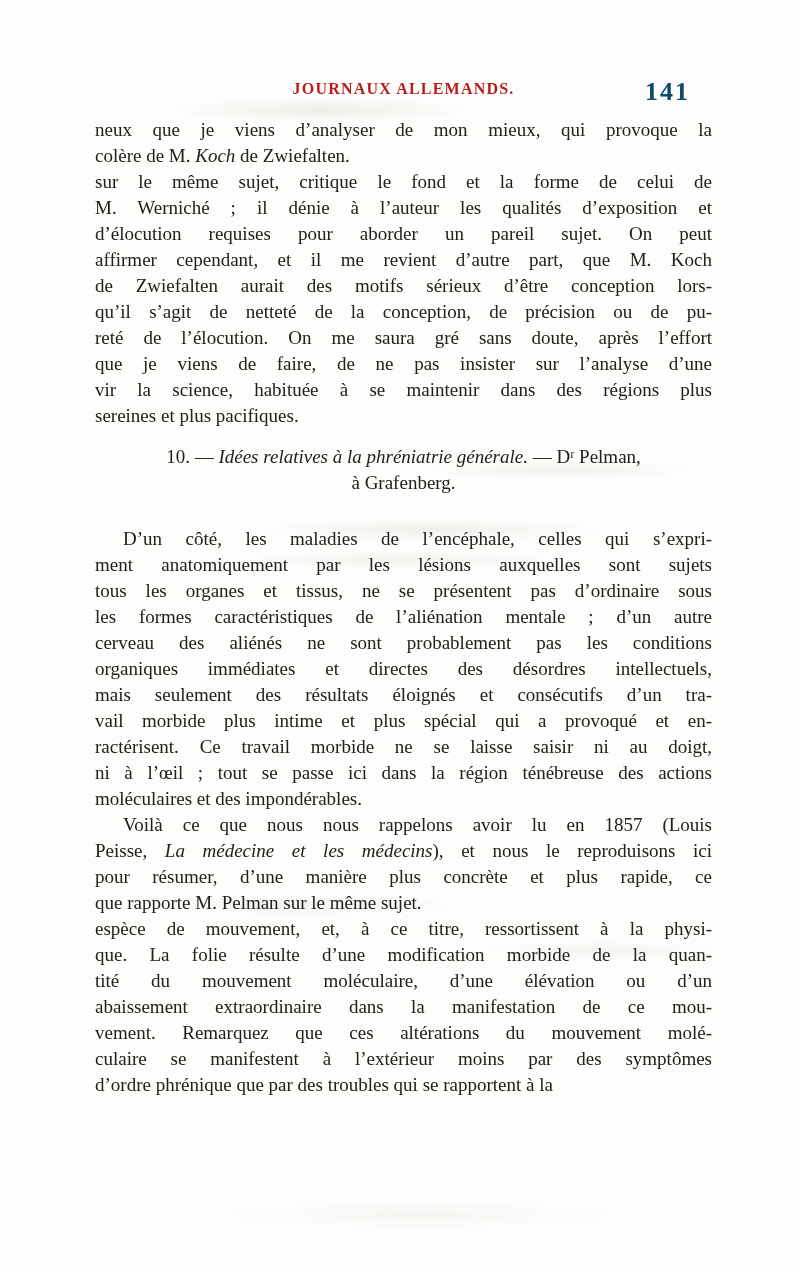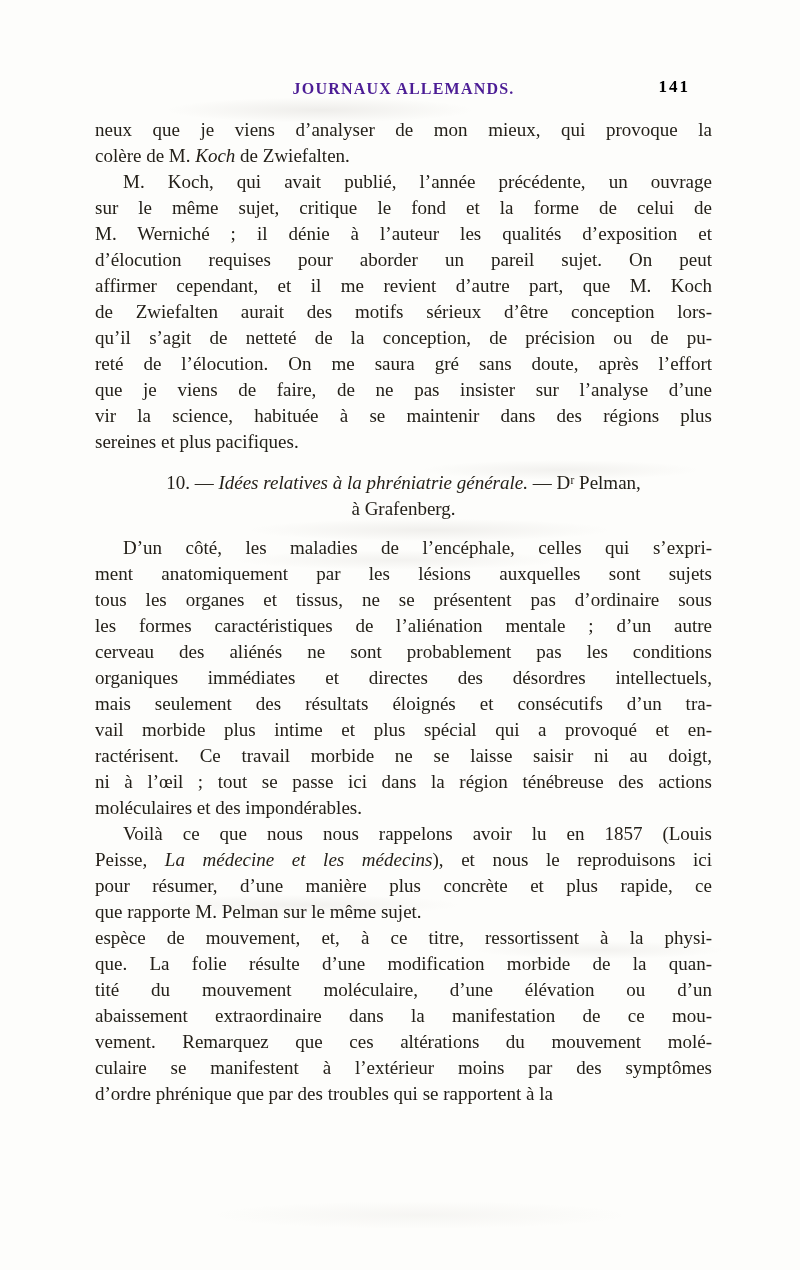--- a/index.html
+++ b/index.html
@@ -33,48 +33,48 @@
     width: 617px;
     height: 26px;
   }
   .running-title {
     position: absolute;
     left: 0; right: 0;
     text-align: center;
     font-size: 16px;
     font-weight: 700;
     letter-spacing: 1.2px;
-    color: #4c1d95;
+    color: #b91c1c;
   }
   .page-number {
     position: absolute;
     right: 22px;
     top: -3px;
-    font-size: 17px;
+    font-size: 26px;
     font-weight: 700;
     letter-spacing: 2px;
-    color: #000000;
+    color: #0c4a6e;
   }
   .text-block {
     position: absolute;
     top: 117px;
     left: 95px;
     width: 617px;
     font-size: 19px;
   }
   .block { margin: 0; }
   .line {
     line-height: 26px;
     text-align: justify;
     text-align-last: justify;
     white-space: normal;
   }
   .line.indent { text-indent: 28px; }
   .line.last { text-align-last: left; }
-  .heading { margin: 15px 0 13px; }
+  .heading { margin: 15px 0 30px; }
   .heading .line {
     text-align: center;
     text-align-last: center;
   }
   i { font-style: italic; }
 </style>
 </head>
 <body>
 
 <div class="paper-noise"></div>
@@ -83,21 +83,20 @@
   <div class="running-title">JOURNAUX ALLEMANDS.</div>
   <div class="page-number">141</div>
 </div>
 
 <div class="text-block">
     <div class="block paragraph">
       <div class="line"><span>neux que je viens d’analyser de mon mieux, qui provoque la</span></div>
       <div class="line last"><span>colère de M. </span><i>Koch</i><span> de Zwiefalten.</span></div>
     </div>
     <div class="block paragraph">
-      <div class="line indent"><span>M. Koch, qui avait publié, l’année précédente, un ouvrage</span></div>
       <div class="line"><span>sur le même sujet, critique le fond et la forme de celui de</span></div>
       <div class="line"><span>M. Werniché ; il dénie à l’auteur les qualités d’exposition et</span></div>
       <div class="line"><span>d’élocution requises pour aborder un pareil sujet. On peut</span></div>
       <div class="line"><span>affirmer cependant, et il me revient d’autre part, que M. Koch</span></div>
       <div class="line"><span>de Zwiefalten aurait des motifs sérieux d’être conception lors-</span></div>
       <div class="line"><span>qu’il s’agit de netteté de la conception, de précision ou de pu-</span></div>
       <div class="line"><span>reté de l’élocution. On me saura gré sans doute, après l’effort</span></div>
       <div class="line"><span>que je viens de faire, de ne pas insister sur l’analyse d’une</span></div>
       <div class="line"><span>vir la science, habituée à se maintenir dans des régions plus</span></div>
       <div class="line last"><span>sereines et plus pacifiques.</span></div>

